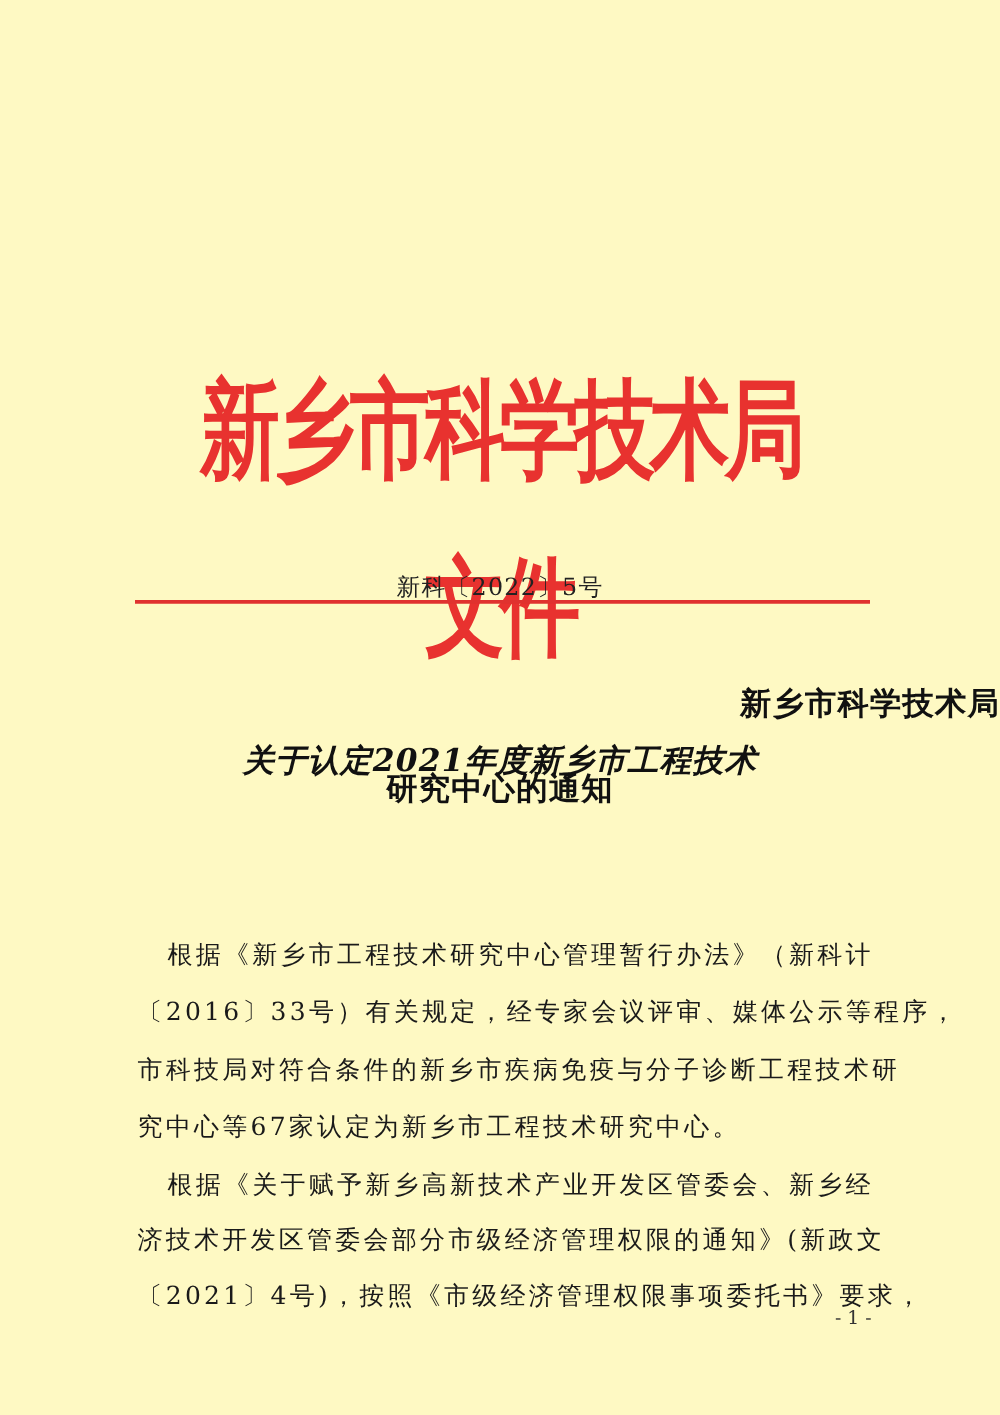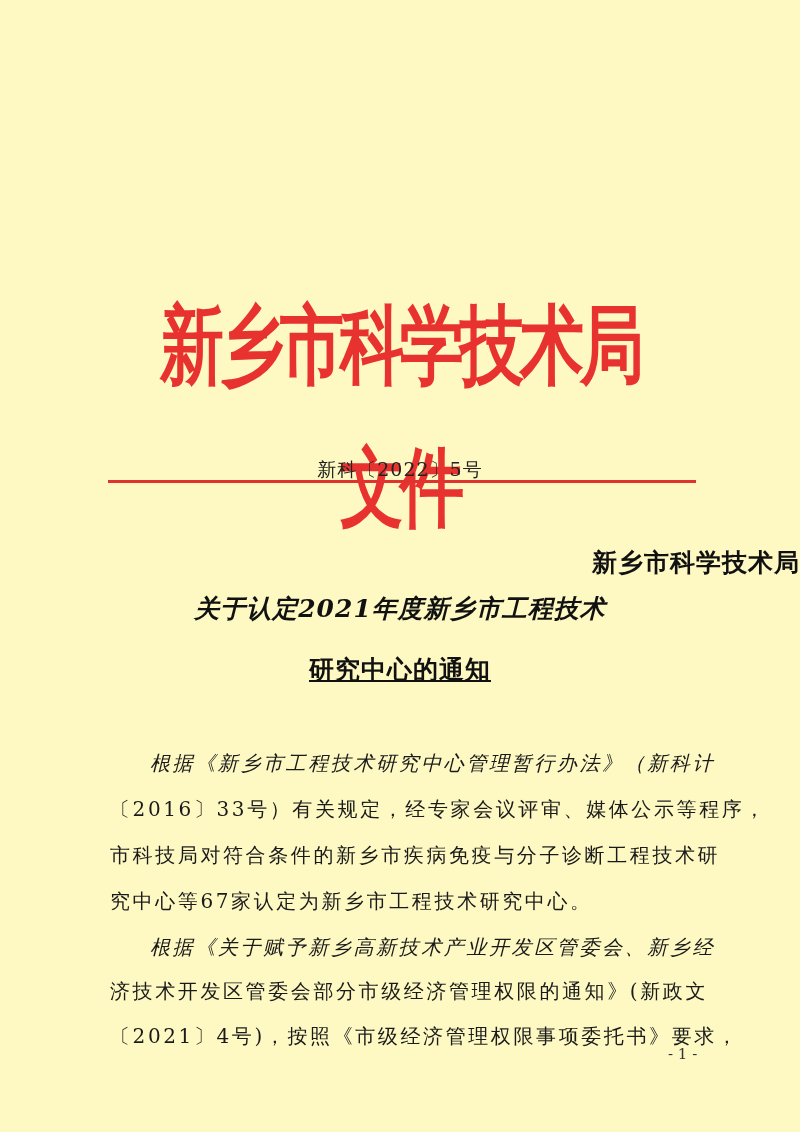--- a/index.html
+++ b/index.html
@@ -20,26 +20,26 @@
   }
   .redline {
     position:absolute; left:108px; width:588px; top:480px; height:3px; background:#e0322f;
   }
   .title {
     position:absolute; left:0; width:800px; text-align:center; font-weight:bold;
     font-size:25px; color:#111; letter-spacing:1px;
   }
   .t1 { top:546px;text-align:right; }
   .t2 { top:592px;font-style:italic; }
-  .t3 { top:653px;text-decoration:underline; }
+  .t3 { top:614px; }
   .body-line {
     position:absolute; left:110px; width:590px; font-size:20px; color:#1a1a1a;
     letter-spacing:2.6px; white-space:nowrap;
   }
-  .indent { left:150px;font-style:italic; }
+  .indent { left:134px; }
   .pagenum {
     position:absolute; left:668px; top:1045px; font-size:15px; color:#333;
   }
 </style>
 </head>
 <body>
 
 <div class="page">
   <div class="masthead">新乡市科学技术局文件</div>
   <div class="docnum">新科〔2022〕5号</div>

